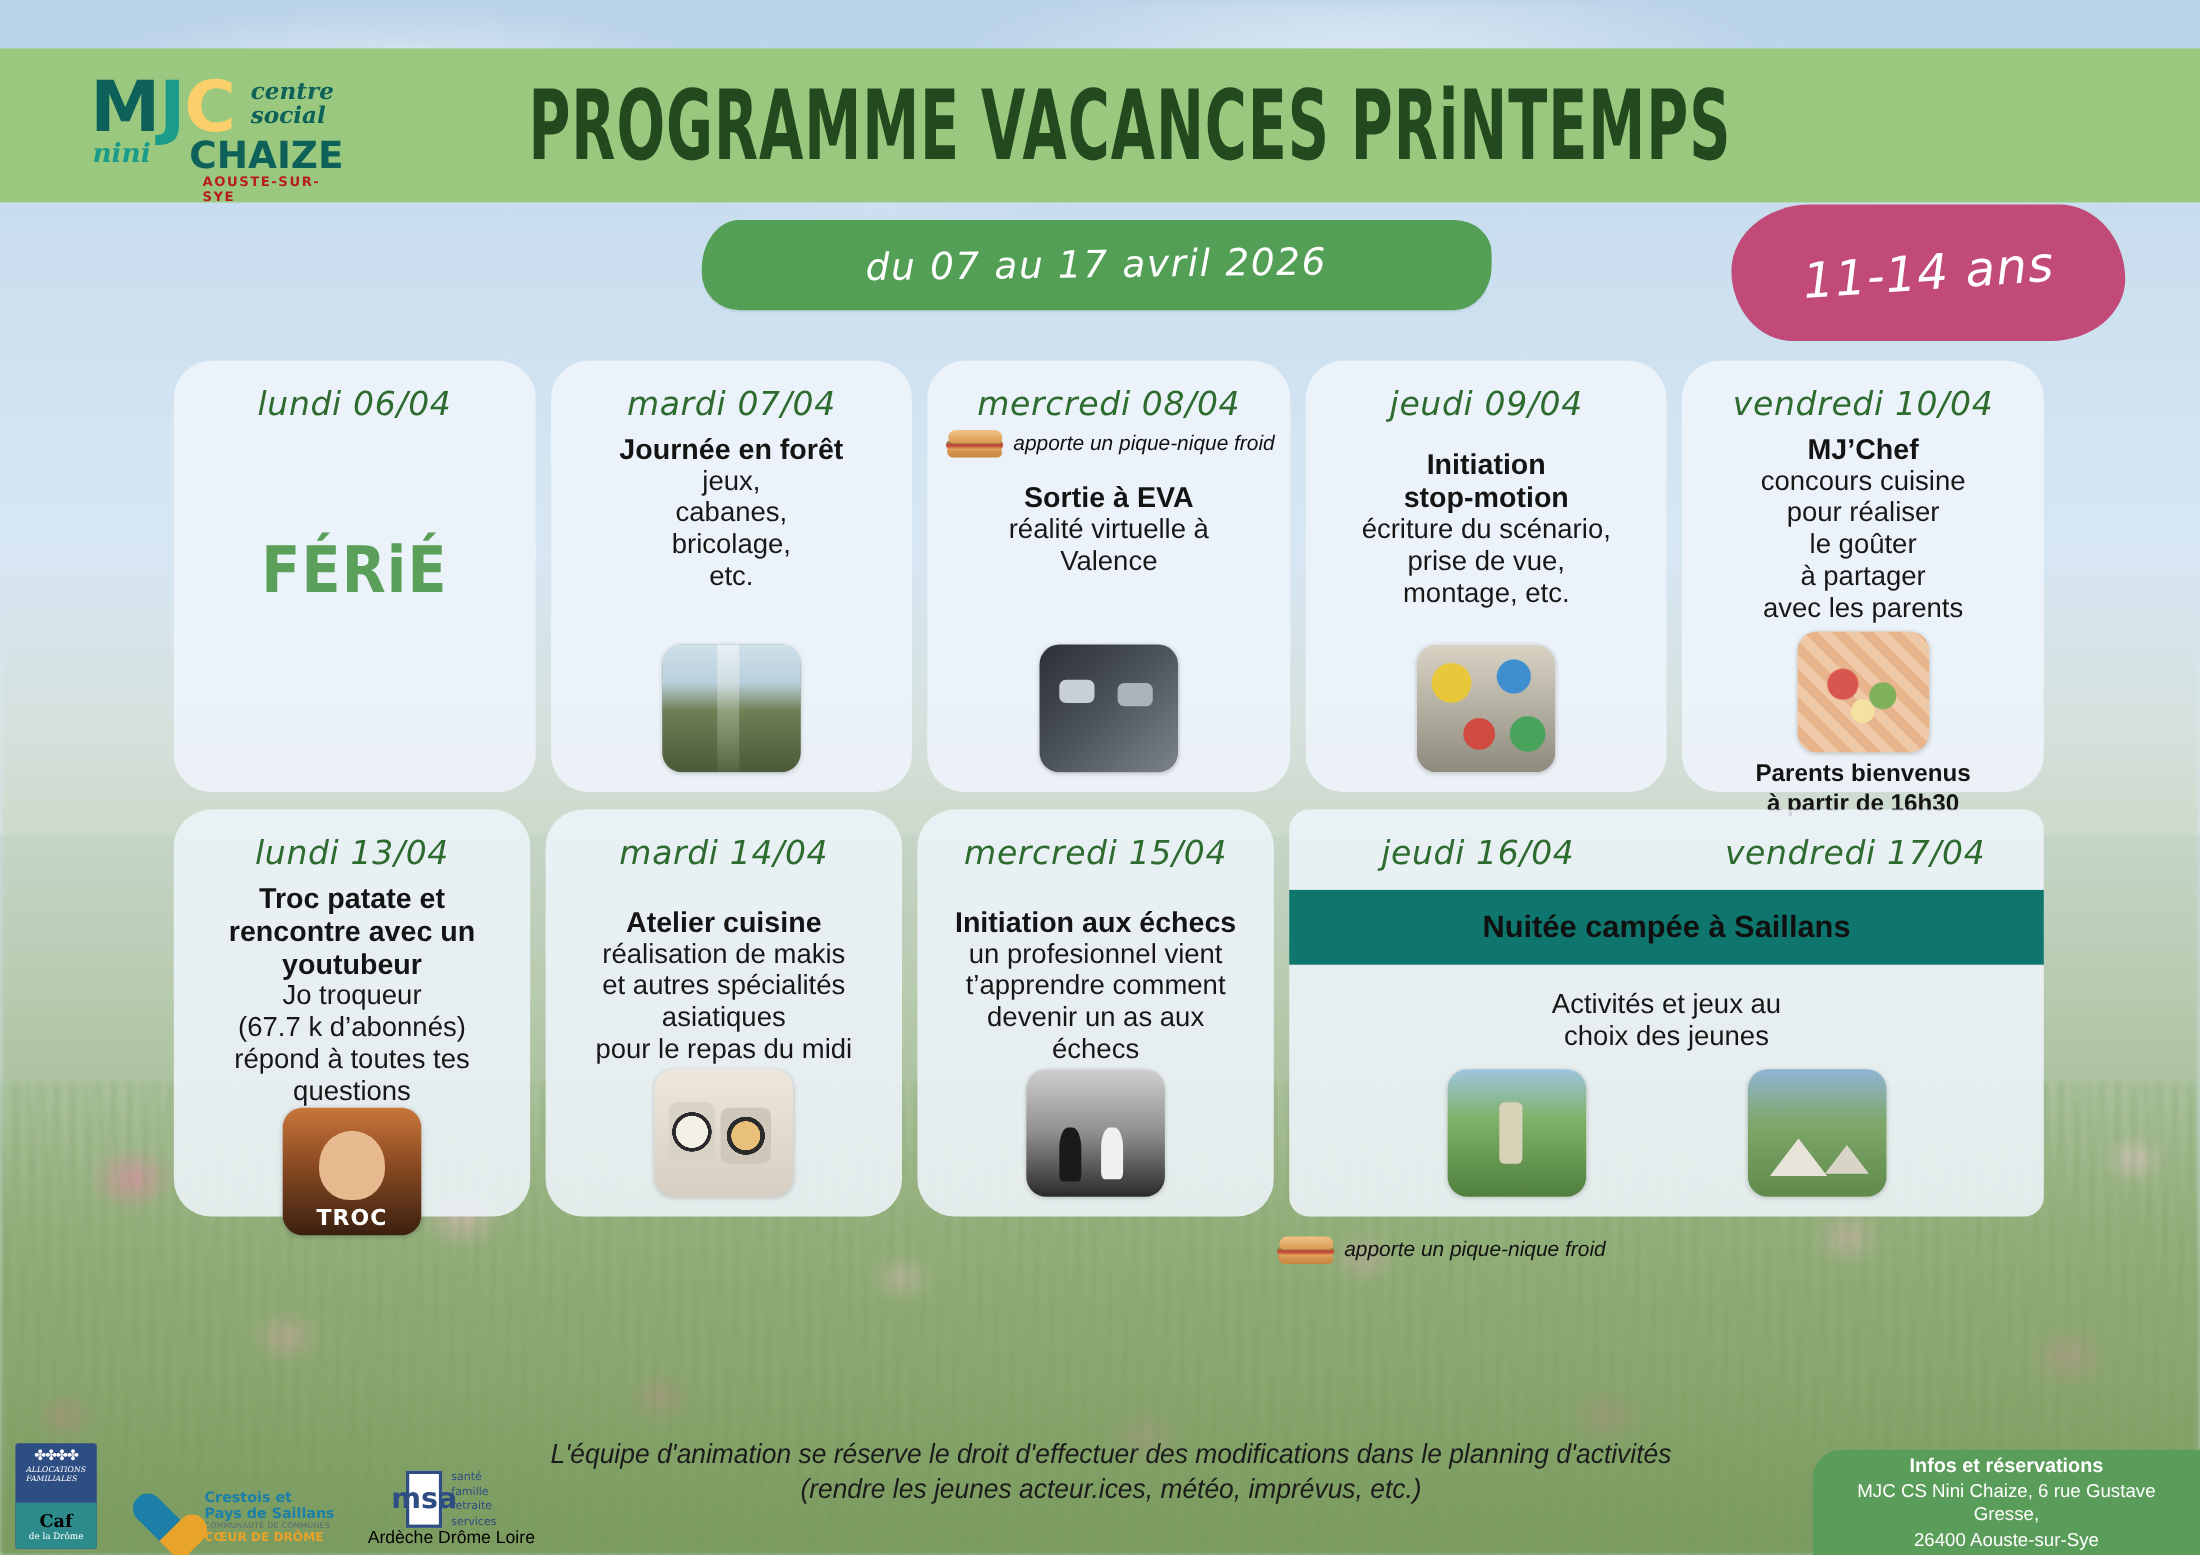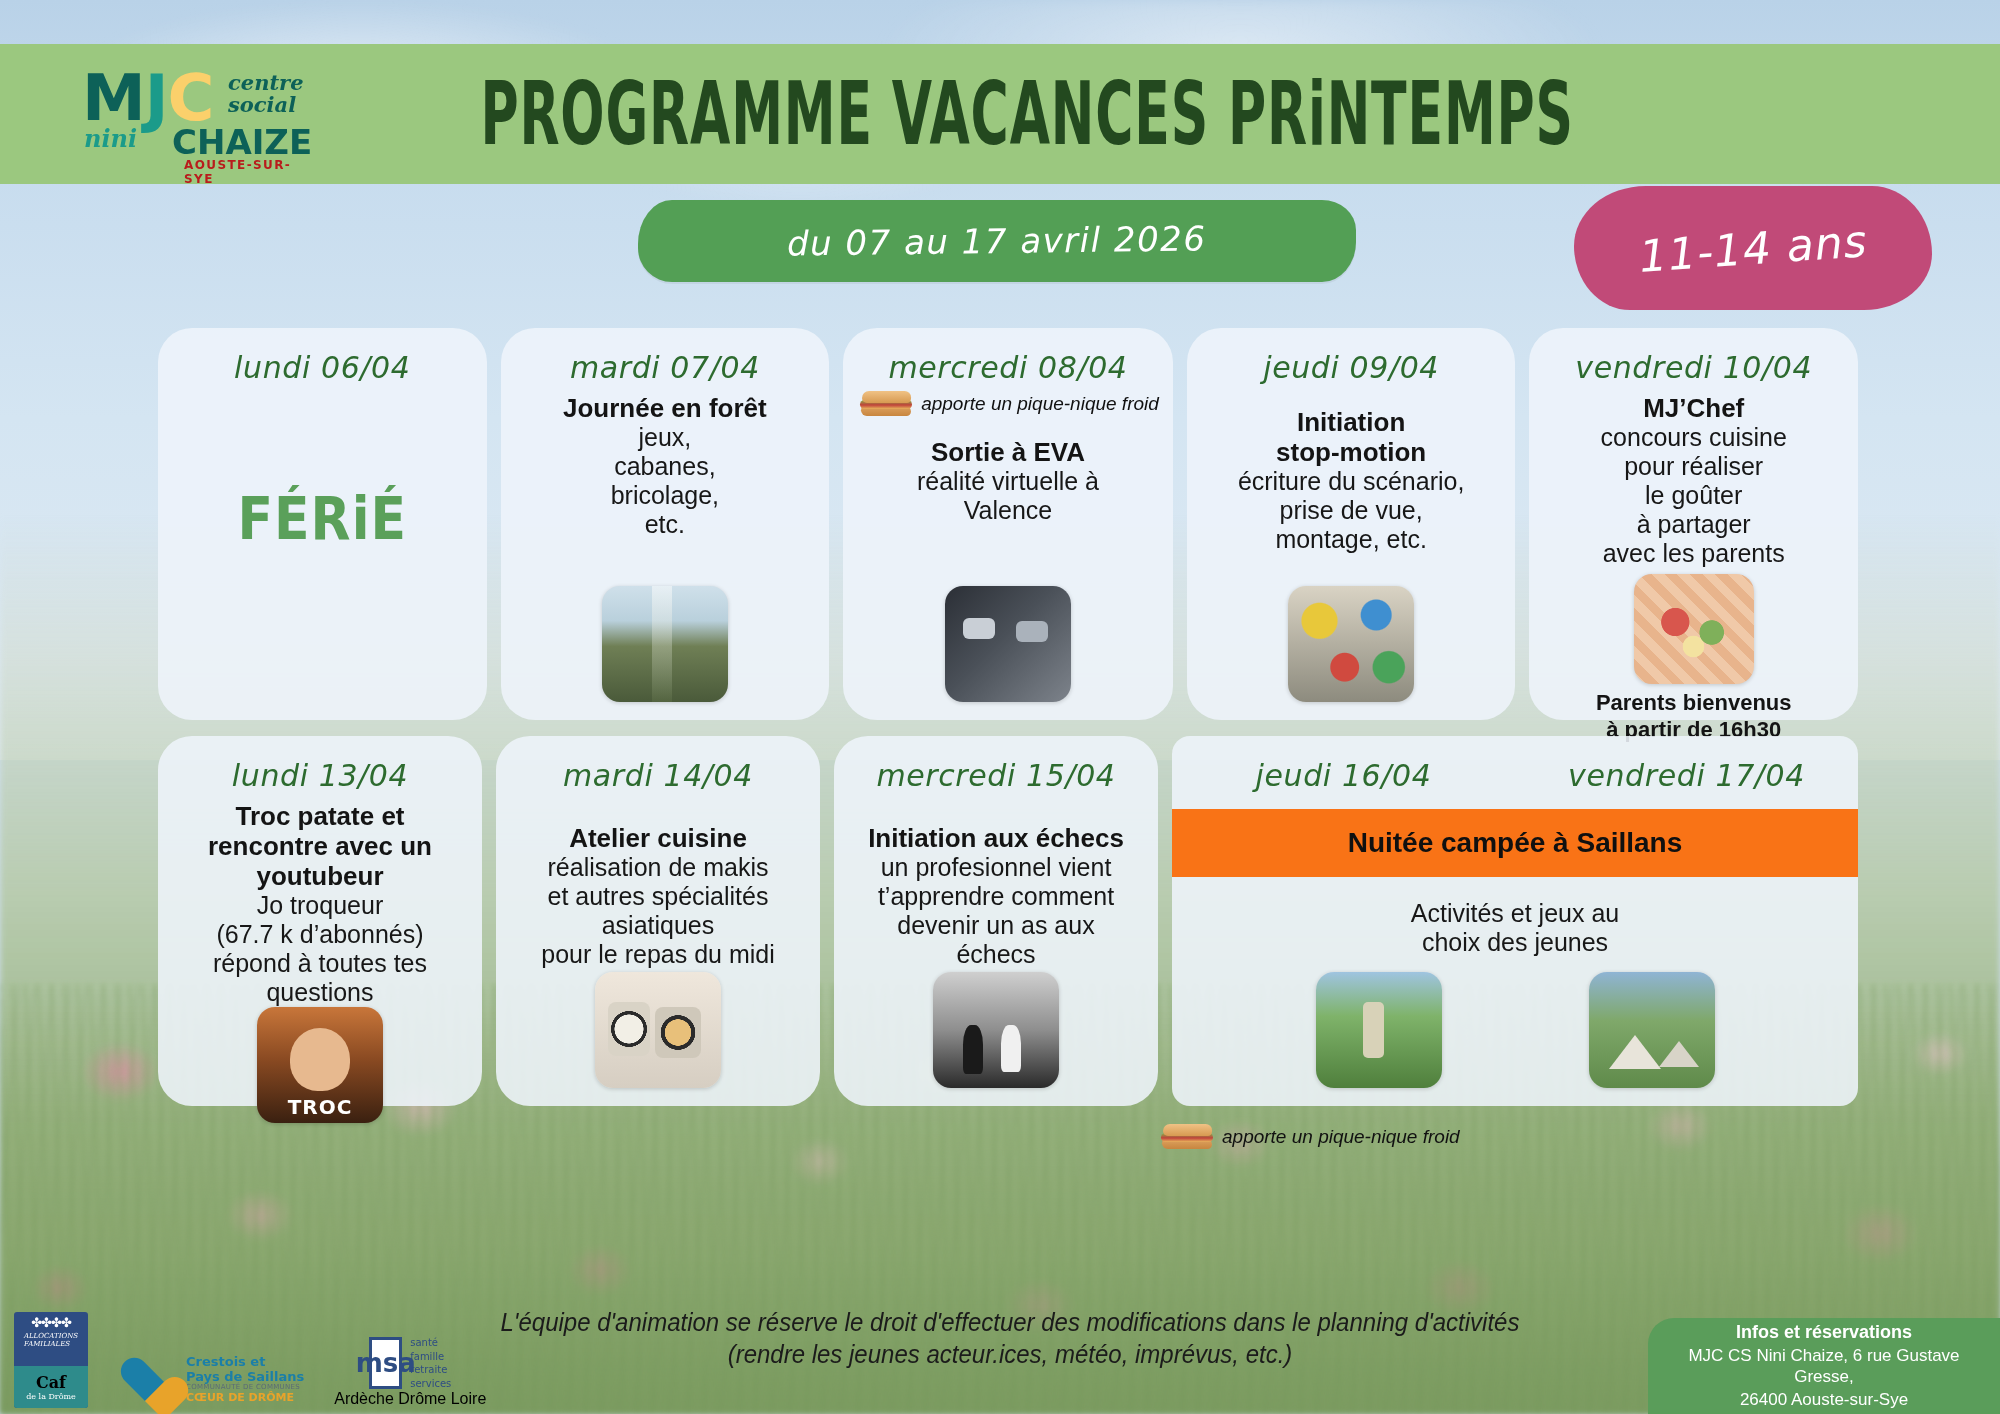--- a/index.html
+++ b/index.html
@@ -281,21 +281,21 @@
   }
   .wide-dates { display:flex; }
   .wide-dates .d {
     width:343px; text-align:center;
     font-family:"DejaVu Sans", sans-serif; font-style:italic;
     font-size:30px; color:#2d6b2f; letter-spacing:.6px;
   }
   .banner {
     margin-top:16px;
     width:100%; height:68px;
-    background:#f97316;
+    background:#0f766e;
     display:flex; align-items:center; justify-content:center;
   }
   .banner span {
     font-family:"Liberation Sans", sans-serif; font-weight:bold;
     font-size:28px; color:#101010;
   }
   .wide-desc {
     margin-top:22px; text-align:center;
     font-family:"Liberation Sans", sans-serif; font-size:25px; color:#171717;
     line-height:1.16;

